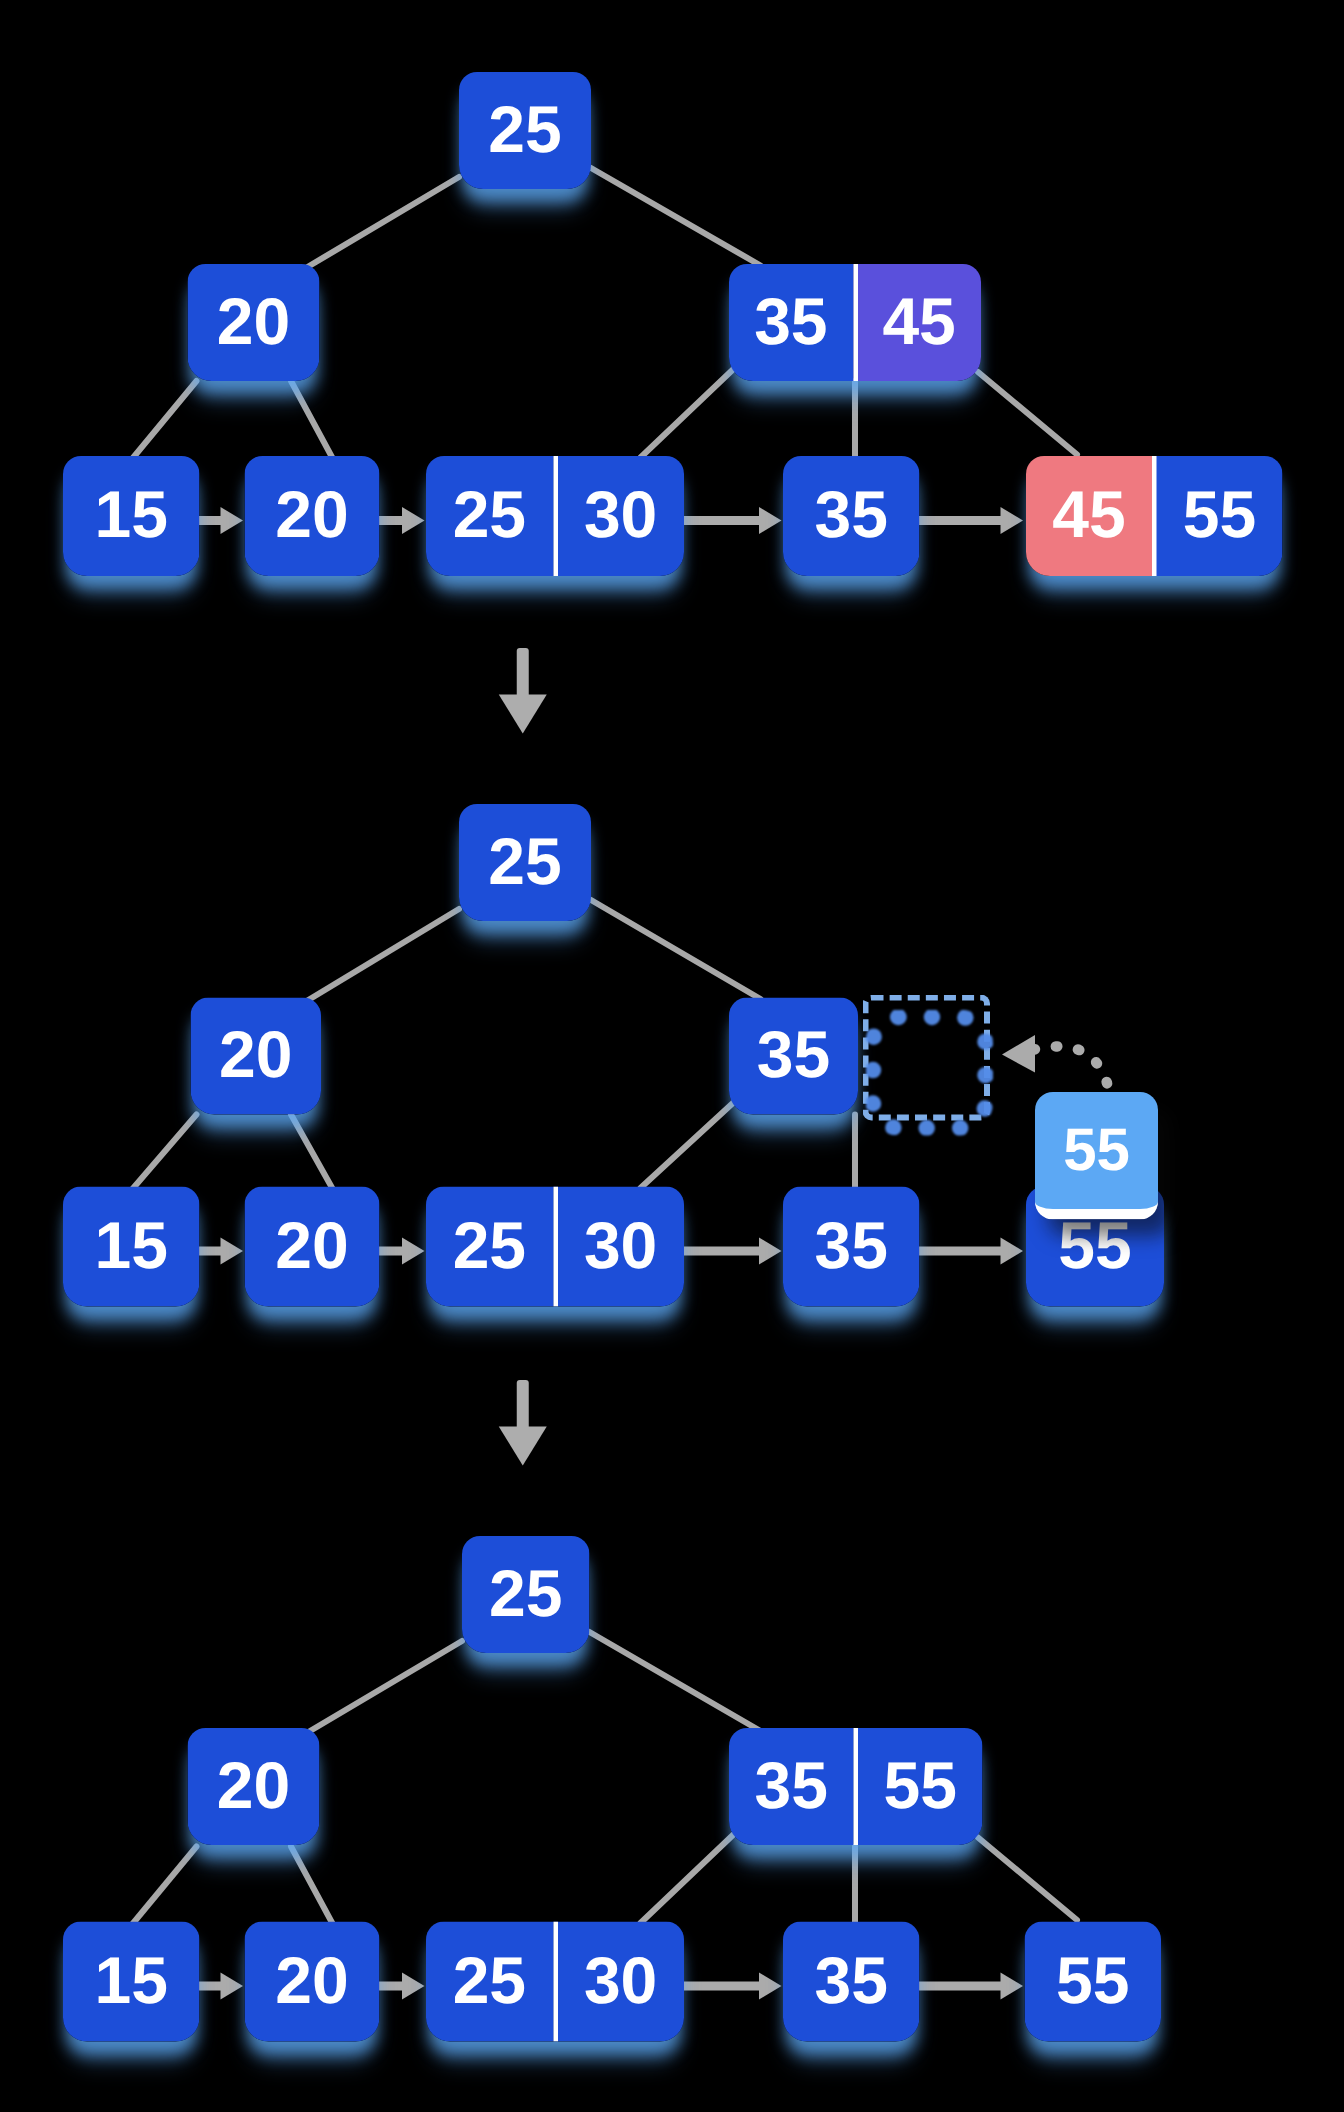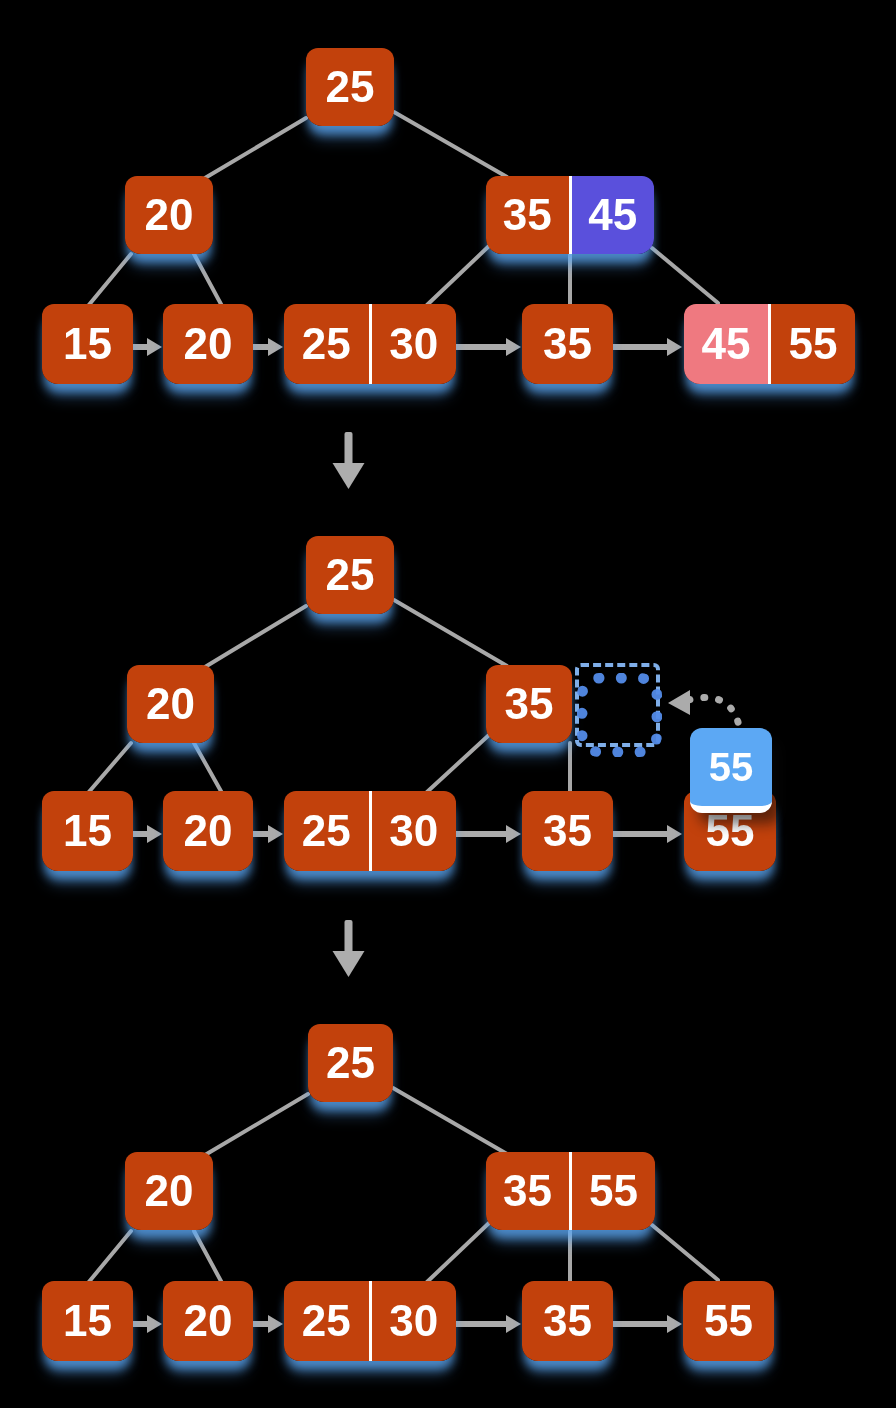--- a/index.html
+++ b/index.html
@@ -9,21 +9,21 @@
   }
   #edge-layer{position:absolute;left:0;top:0;z-index:1;}
   .node{
     position:absolute;display:flex;z-index:2;border-radius:12px 12px 16px 16px;
     overflow:hidden;
     box-shadow:0 10px 10px -2px rgba(92,168,244,.70), 0 18px 16px -6px rgba(92,168,244,.40);
   }
   .cell{
     flex:1;display:flex;align-items:center;justify-content:center;
     color:#fff;font-weight:700;font-size:44px;line-height:1;
-    background:#c2410c;
+    background:#1d4ed8;
   }
   .cell + .cell{border-left:3px solid #fff;}
   .cell.purple{background:#5A50DC;}
   .cell.red{background:#EF7980;}
   .ghost{
     position:absolute;z-index:2;border:4px dashed #7FAEE8;border-radius:6px;
     box-sizing:border-box;
   }
   .ghost-inner{
     position:absolute;left:-2px;top:6px;right:-6px;bottom:-14px;

